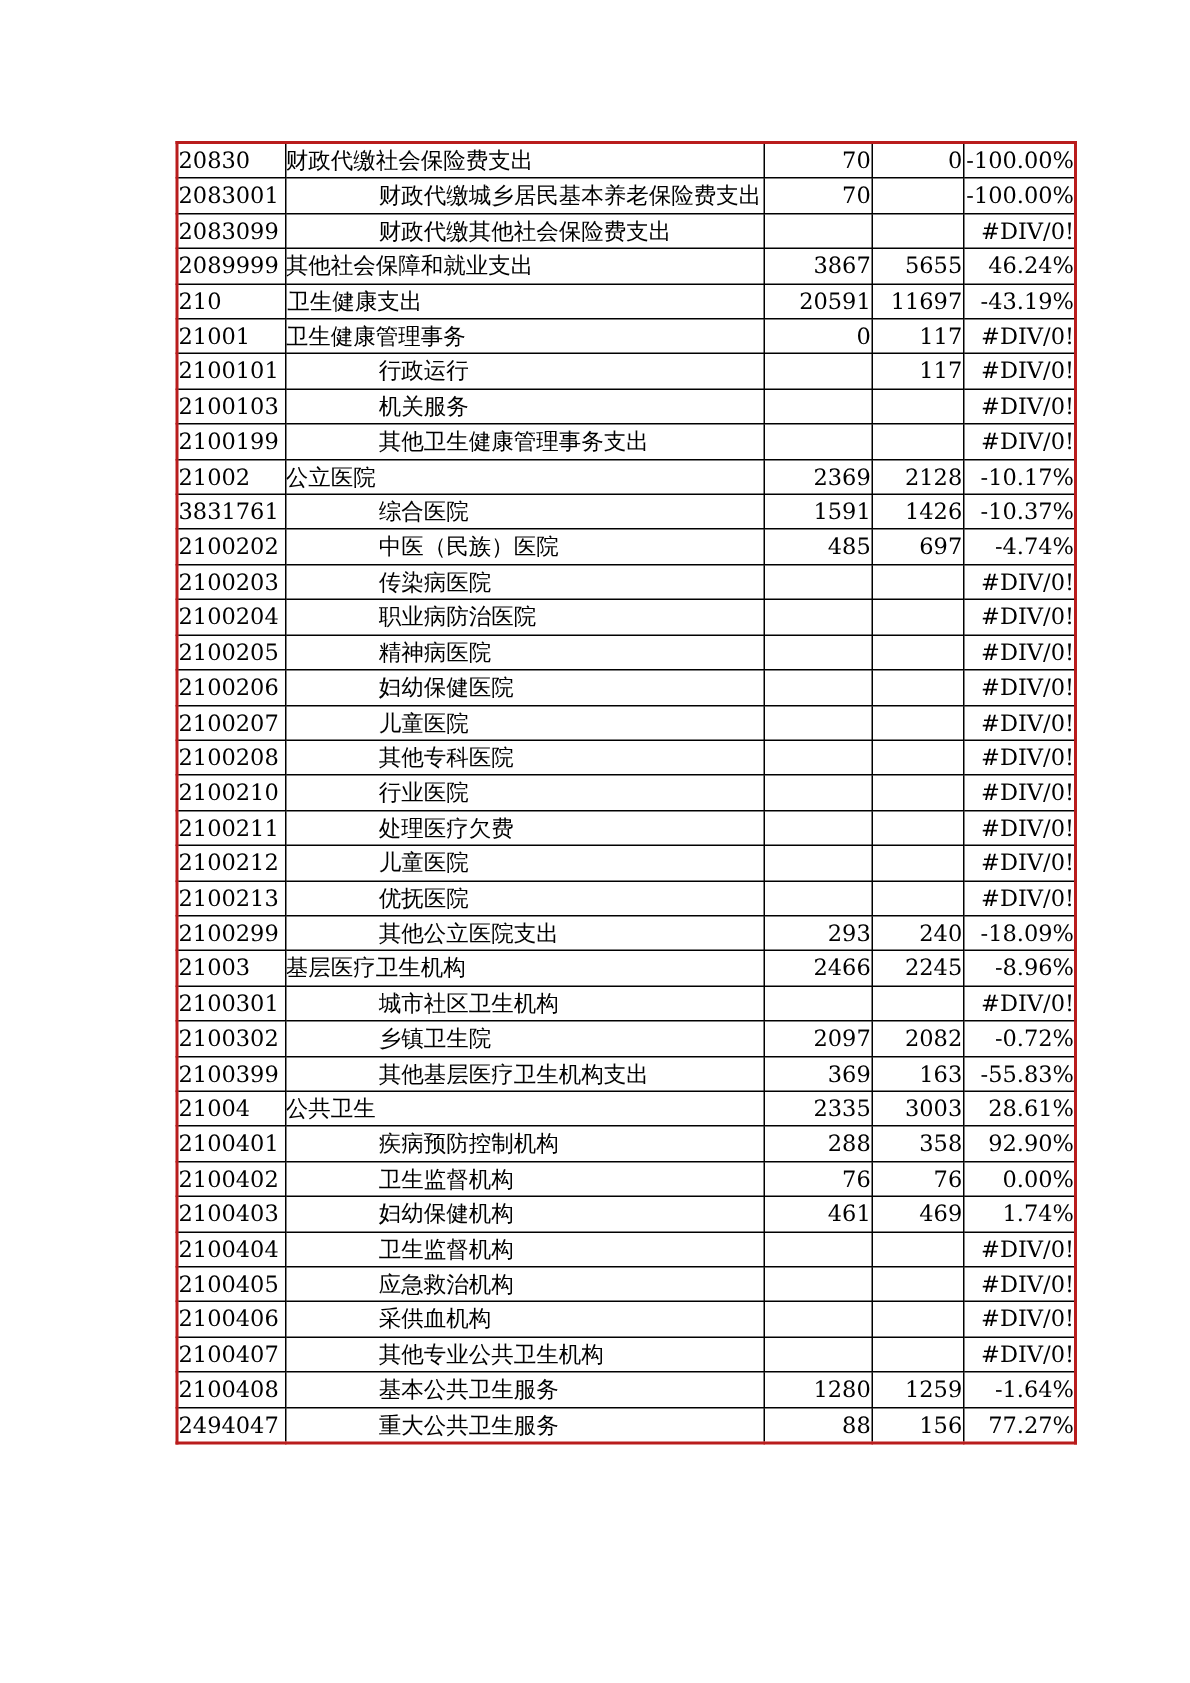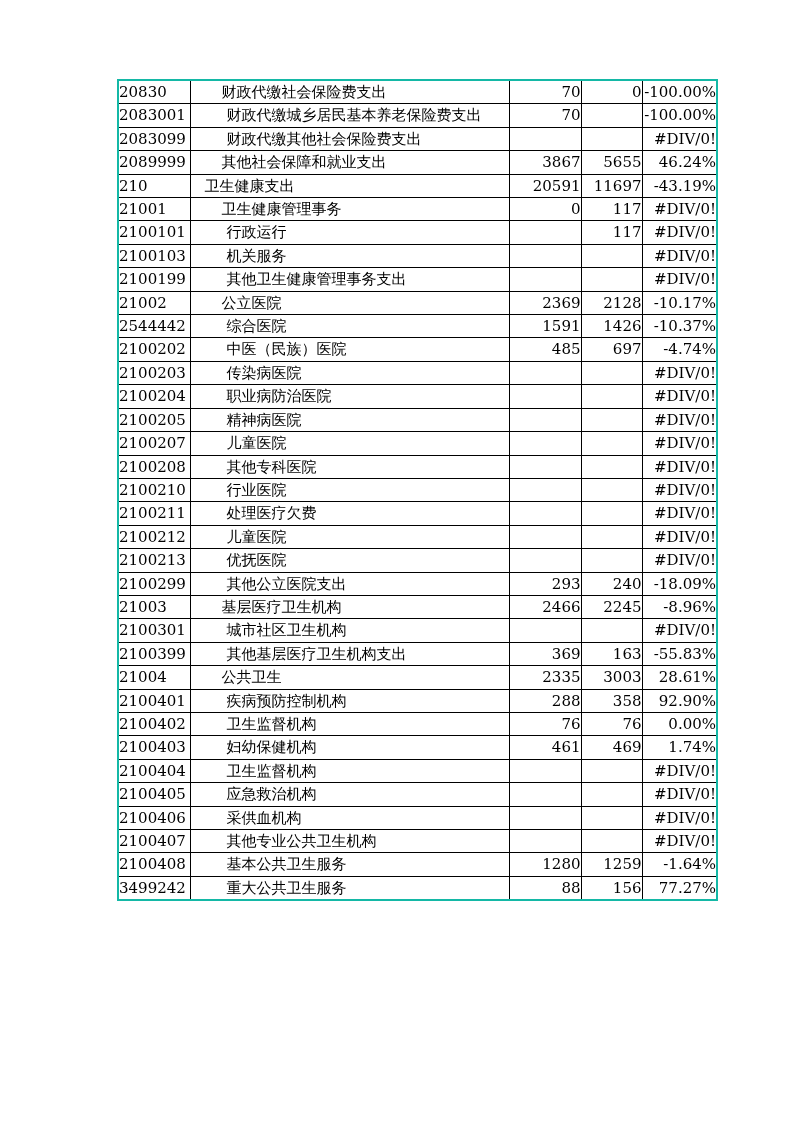--- a/index.html
+++ b/index.html
@@ -11,42 +11,42 @@
   .page {
     position: relative;
     width: 793px;
     height: 1122px;
     background: #ffffff;
     overflow: hidden;
   }
   table.budget {
     position: absolute;
     left: 117px;
-    top: 79px;
+    top: 94px;
     width: 599px;
     border-collapse: collapse;
     table-layout: fixed;
-    border: 2px solid #14b8a6;
+    border: 2px solid #b91c1c;
   }
   table.budget td {
     border: 1px solid #000000;
     height: 22.4px;
     padding: 0;
     font-size: 15px;
     line-height: 22.4px;
     color: #000000;
     white-space: nowrap;
     overflow: hidden;
     vertical-align: middle;
   }
   td.code { padding-left: 3px; text-align: left; }
   td.name { text-align: left; }
-  td.name.indent-0 { padding-left: 14px; }
-  td.name.indent-1 { padding-left: 31px; }
-  td.name.indent-2 { padding-left: 36px; }
+  td.name.indent-0 { padding-left: 1px; }
+  td.name.indent-1 { }
+  td.name.indent-2 { padding-left: 62px; }
   td.num { text-align: right; padding-right: 4px; }
 </style>
 </head>
 <body>
 
 <div class="page">
   <table class="budget">
     <colgroup>
       <col style="width:72px">
       <col style="width:319px">
@@ -130,21 +130,21 @@
 
   <tr>
     <td class="code">21002</td>
     <td class="name indent-1">公立医院</td>
     <td class="num">2369</td>
     <td class="num">2128</td>
     <td class="num">-10.17%</td>
   </tr>
 
   <tr>
-    <td class="code">2544442</td>
+    <td class="code">3831761</td>
     <td class="name indent-2">综合医院</td>
     <td class="num">1591</td>
     <td class="num">1426</td>
     <td class="num">-10.37%</td>
   </tr>
 
   <tr>
     <td class="code">2100202</td>
     <td class="name indent-2">中医（民族）医院</td>
     <td class="num">485</td>
@@ -169,20 +169,27 @@
   </tr>
 
   <tr>
     <td class="code">2100205</td>
     <td class="name indent-2">精神病医院</td>
     <td class="num"></td>
     <td class="num"></td>
     <td class="num">#DIV/0!</td>
   </tr>
 
+  <tr>
+    <td class="code">2100206</td>
+    <td class="name indent-2">妇幼保健医院</td>
+    <td class="num"></td>
+    <td class="num"></td>
+    <td class="num">#DIV/0!</td>
+  </tr>
 
   <tr>
     <td class="code">2100207</td>
     <td class="name indent-2">儿童医院</td>
     <td class="num"></td>
     <td class="num"></td>
     <td class="num">#DIV/0!</td>
   </tr>
 
   <tr>
@@ -243,20 +250,27 @@
   </tr>
 
   <tr>
     <td class="code">2100301</td>
     <td class="name indent-2">城市社区卫生机构</td>
     <td class="num"></td>
     <td class="num"></td>
     <td class="num">#DIV/0!</td>
   </tr>
 
+  <tr>
+    <td class="code">2100302</td>
+    <td class="name indent-2">乡镇卫生院</td>
+    <td class="num">2097</td>
+    <td class="num">2082</td>
+    <td class="num">-0.72%</td>
+  </tr>
 
   <tr>
     <td class="code">2100399</td>
     <td class="name indent-2">其他基层医疗卫生机构支出</td>
     <td class="num">369</td>
     <td class="num">163</td>
     <td class="num">-55.83%</td>
   </tr>
 
   <tr>
@@ -325,21 +339,21 @@
 
   <tr>
     <td class="code">2100408</td>
     <td class="name indent-2">基本公共卫生服务</td>
     <td class="num">1280</td>
     <td class="num">1259</td>
     <td class="num">-1.64%</td>
   </tr>
 
   <tr>
-    <td class="code">3499242</td>
+    <td class="code">2494047</td>
     <td class="name indent-2">重大公共卫生服务</td>
     <td class="num">88</td>
     <td class="num">156</td>
     <td class="num">77.27%</td>
   </tr>
 </tbody>
   </table>
 </div>
 
 </body></html>

